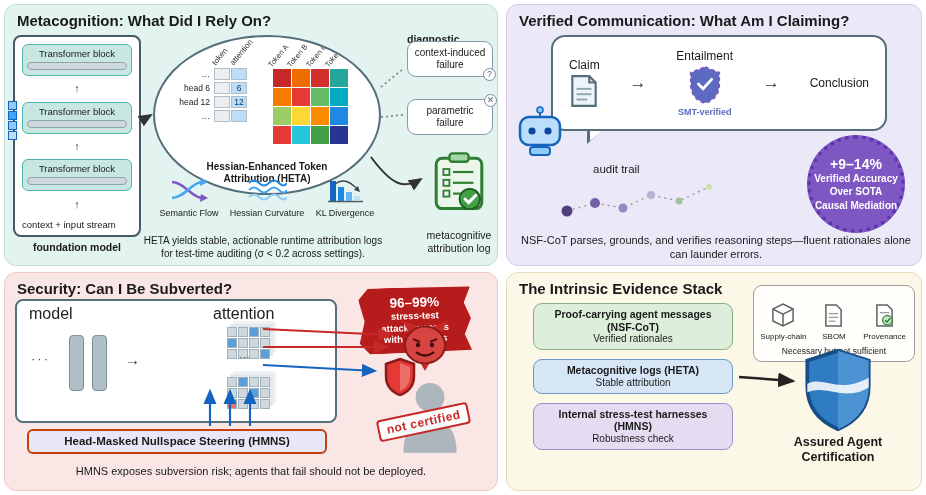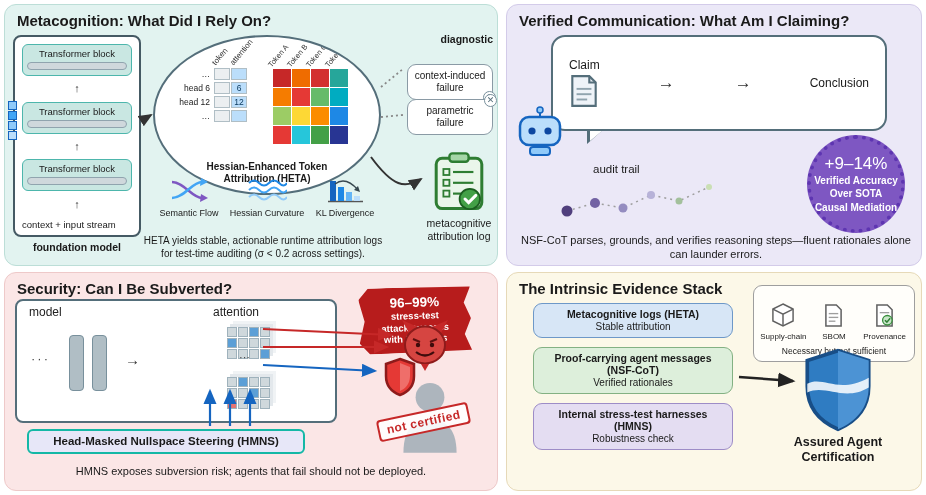--- a/index.html
+++ b/index.html
@@ -27,62 +27,62 @@
 .ht-rows{position:absolute;left:18px;top:30px}
 .ht-row{display:flex;align-items:center;height:14px}
 .ht-label{width:40px;text-align:right;padding-right:3px;font-size:8.5px;white-space:nowrap}
 .ht-c{width:16px;height:12px;border:1px solid #b0bec5;background:#eceff1;margin-left:1px;font-size:8.5px;display:flex;align-items:center;justify-content:center;color:#0d3c61}
 .ht-c.hl{background:#bbdefb}
 .tok-labels{position:absolute;left:118px;top:2px;height:28px;width:90px}
 .tok-labels span{position:absolute;bottom:-2px;font-size:7.5px;white-space:nowrap;transform:rotate(-50deg);transform-origin:left bottom;color:#333}
 .heatmap{position:absolute;left:118px;top:32px;display:grid;grid-template-columns:repeat(4,18px);grid-auto-rows:18px;gap:1px}
 .hm-cell{width:18px;height:18px}
 .heta-title{position:absolute;left:28px;right:28px;bottom:8px;text-align:center;font-weight:bold;font-size:10px;line-height:1.2}
-.diag-h{position:absolute;left:402px;top:28px;width:86px;text-align:right;font-weight:bold;font-size:10.5px}
+.diag-h{position:absolute;left:402px;top:28px;width:86px;text-align:left;font-weight:bold;font-size:10.5px}
 .diag-box{position:absolute;left:402px;width:86px;background:#fff;border:1.5px solid #8a9aa5;border-radius:9px;padding:5px 6px;text-align:center;font-size:10px;line-height:1.2;z-index:1}
-.db1{top:59px}.db2{top:94px}
+.db1{top:36px}.db2{top:94px}
 .circ{position:absolute;width:13px;height:13px;border:1.5px solid #78909c;border-radius:50%;background:#fff;font-size:9px;line-height:10px;text-align:center;color:#546e7a}
 .qpos{right:-4px;bottom:-5px}
 .xpos{right:-5px;top:-6px}
 .micons{position:absolute;left:146px;top:172px;width:232px;display:flex;justify-content:space-between;z-index:3}
 .micon{width:76px;text-align:center}
 .micon .lbl{font-size:9px;margin-top:1px}
 .tl-cap{position:absolute;left:132px;top:230px;width:252px;text-align:center;font-size:10px;line-height:1.28}
 .logwrap{position:absolute;left:402px;top:146px;width:104px;text-align:center;z-index:1}
-.log-label{font-size:10.5px;line-height:1.2;margin-top:2px}
+.log-label{font-size:10.5px;line-height:1.2;margin-top:14px}
 
 .bubble{position:absolute;left:44px;top:30px;width:336px;height:96px;background:#fff;border:2px solid #546e7a;border-radius:14px;display:flex;align-items:center;justify-content:space-between;padding:8px 16px;z-index:1}
 .bub-col{display:flex;flex-direction:column;align-items:center;gap:2px}
 .bub-lab{font-size:12px}
 .smt{font-size:9px;color:#5c6bc0;font-weight:bold}
 .bub-arrow{font-size:17px;color:#333;padding:0 2px}
 .tail{position:absolute;left:80px;top:124px;width:0;height:0;border-top:15px solid #546e7a;border-right:17px solid transparent;z-index:1}
 .tail::after{content:"";position:absolute;left:3px;top:-13px;width:0;height:0;border-top:10px solid #fff;border-right:12px solid transparent}
 .robot{position:absolute;left:8px;top:100px;z-index:1}
 .audit{position:absolute;left:52px;top:158px;width:162px}
 .audit-lab{font-size:11.5px;margin-left:34px}
 .badge{position:absolute;right:16px;top:130px;width:98px;height:98px;border-radius:50%;background:#7e57c2;border:4px dotted #5e35b1;color:#fff;display:flex;flex-direction:column;align-items:center;justify-content:center;text-align:center;z-index:1}
-.badge-head{font-size:17px;font-weight:normal}
+.badge-head{font-size:14px;font-weight:bold}
 .badge-line{font-size:10px;line-height:1.35;font-weight:bold}
 .tr-cap{position:absolute;left:14px;top:228px;width:390px;text-align:center;font-size:11px;line-height:1.3}
 
 .secbox{position:absolute;left:10px;top:26px;width:322px;height:124px;background:#fff;border:2px solid #546e7a;border-radius:8px;z-index:1}
-.sb-lab{position:absolute;font-size:12px;color:#222}
+.sb-lab{position:absolute;font-size:16px;color:#222}
 .sb-model{left:12px;top:4px}
 .sb-att{left:196px;top:4px}
 .sb-dots{position:absolute;left:14px;top:50px;font-size:13px;letter-spacing:2px;color:#444}
 .bars{position:absolute;left:52px;top:34px;display:flex;gap:8px}
 .bars div{width:15px;height:56px;background:#b0bec5;border:1.5px solid #78909c;border-radius:4px}
 .bar-arrow{position:absolute;left:108px;top:50px;font-size:15px;color:#333}
 .agrid{position:absolute;display:grid;grid-template-columns:repeat(4,10px);grid-auto-rows:10px;gap:1px;box-shadow:3px -3px 0 #e3e8ec,6px -6px 0 #f0f3f5}
 .ag1{left:210px;top:26px}
 .ag2{left:210px;top:76px}
 .ag-dots{position:absolute;left:222px;top:50px;font-size:11px;color:#444}
 .ag-cell{border:0.5px solid #9fb2bc}
-.hmns{position:absolute;left:22px;top:156px;width:278px;height:25px;background:#e7e7f8;border:2px solid #14b8a6;border-radius:6px;font-weight:bold;font-size:11.5px;text-align:center;line-height:21px;z-index:1}
+.hmns{position:absolute;left:22px;top:156px;width:300px;height:25px;background:#e7e7f8;border:2px solid #c2410c;border-radius:6px;font-weight:bold;font-size:11.5px;text-align:center;line-height:21px;z-index:1}
 .bl-cap{position:absolute;left:0;top:192px;width:100%;text-align:center;font-size:11px}
 .banner{position:absolute;left:354px;top:14px;width:112px;height:66px;background:#b71c1c;color:#fff;display:flex;flex-direction:column;align-items:center;justify-content:center;text-align:center;transform:rotate(-2deg);clip-path:polygon(9% 0,100% 2%,94% 26%,100% 50%,94% 74%,100% 98%,9% 100%,0% 83%,5% 50%,0% 17%);z-index:2}
 .banner-head{font-size:13.5px;font-weight:bold}
 .banner-line{font-size:9.5px;line-height:1.25;font-weight:bold}
 .devil{position:absolute;left:394px;top:44px;z-index:3}
 .rshield{position:absolute;left:378px;top:84px;z-index:3}
 .person{position:absolute;left:394px;top:104px;z-index:2}
 .stamp{position:absolute;left:372px;top:138px;transform:rotate(-12deg);border:2.5px solid #c62828;color:#c62828;font-weight:bold;font-size:12px;padding:2px 7px;border-radius:4px;background:rgba(255,255,255,.88);letter-spacing:.5px;z-index:4;white-space:nowrap}
 
 .stack{position:absolute;left:26px;top:30px;width:200px;display:flex;flex-direction:column;gap:9px;z-index:1}
@@ -260,20 +260,28 @@
         <div class="bub-lab">Claim</div>
         <svg width="28" height="34" viewBox="0 0 26 32">
           <path d="M2 2 H18 L24 8 V30 H2 Z" fill="#eef3f8" stroke="#546e7a" stroke-width="2"></path>
           <path d="M18 2 V8 H24" fill="none" stroke="#546e7a" stroke-width="2"></path>
           <line x1="6" y1="14" x2="20" y2="14" stroke="#90a4ae" stroke-width="1.8"></line>
           <line x1="6" y1="19" x2="20" y2="19" stroke="#90a4ae" stroke-width="1.8"></line>
           <line x1="6" y1="24" x2="16" y2="24" stroke="#90a4ae" stroke-width="1.8"></line>
         </svg>
       </div>
       <div class="bub-arrow">→</div>
+      <div class="bub-col">
+        <div class="bub-lab">Entailment</div>
+        <svg width="34" height="40" viewBox="0 0 36 42">
+          <path d="M18 2 L33 8 V20 C33 31 27 37.5 18 40 C9 37.5 3 31 3 20 V8 Z" fill="#5c6bc0" stroke="#7e57c2" stroke-width="2" stroke-dasharray="4 3"></path>
+          <path d="M11 20 l5 5 l9 -10" fill="none" stroke="#fff" stroke-width="3" stroke-linecap="round"></path>
+        </svg>
+        <div class="smt">SMT-verified</div>
+      </div>
       <div class="bub-arrow">→</div>
       <div class="bub-lab">Conclusion</div>
     </div>
     <div class="tail"></div>
 
     <div class="robot">
       <svg width="50" height="52" viewBox="0 0 50 52">
         <circle cx="25" cy="5" r="3" fill="#90caf9" stroke="#1565c0" stroke-width="1.5"></circle>
         <line x1="25" y1="8" x2="25" y2="12" stroke="#1565c0" stroke-width="2"></line>
         <rect x="5" y="12" width="40" height="28" rx="9" fill="#bbdefb" stroke="#1565c0" stroke-width="2.5"></rect>
@@ -401,27 +409,27 @@
       <line x1="205" y1="153" x2="205" y2="118" stroke="#1565c0" stroke-width="2.2" marker-end="url(#blB)"></line>
       <line x1="225" y1="153" x2="225" y2="118" stroke="#1565c0" stroke-width="2.2" marker-end="url(#blB)"></line>
       <line x1="245" y1="153" x2="245" y2="118" stroke="#1565c0" stroke-width="2.2" marker-end="url(#blB)"></line>
     </svg>
   </section>
 
   <section class="panel br">
     <h2 class="ptitle"><span>The Intrinsic Evidence Stack</span><span></span></h2>
 
     <div class="stack">
+      <div class="sbox sb-green">
+        <div class="st">Proof-carrying agent messages (NSF-CoT)</div>
+        <div class="ss">Verified rationales</div>
+      </div>
       <div class="sbox sb-blue">
         <div class="st">Metacognitive logs (HETA)</div>
         <div class="ss">Stable attribution</div>
-      </div>
-      <div class="sbox sb-green">
-        <div class="st">Proof-carrying agent messages (NSF-CoT)</div>
-        <div class="ss">Verified rationales</div>
       </div>
       <div class="sbox sb-purple">
         <div class="st">Internal stress-test harnesses (HMNS)</div>
         <div class="ss">Robustness check</div>
       </div>
     </div>
 
     <div class="supply">
       <div class="sup-items">
         <div class="sup-item">

